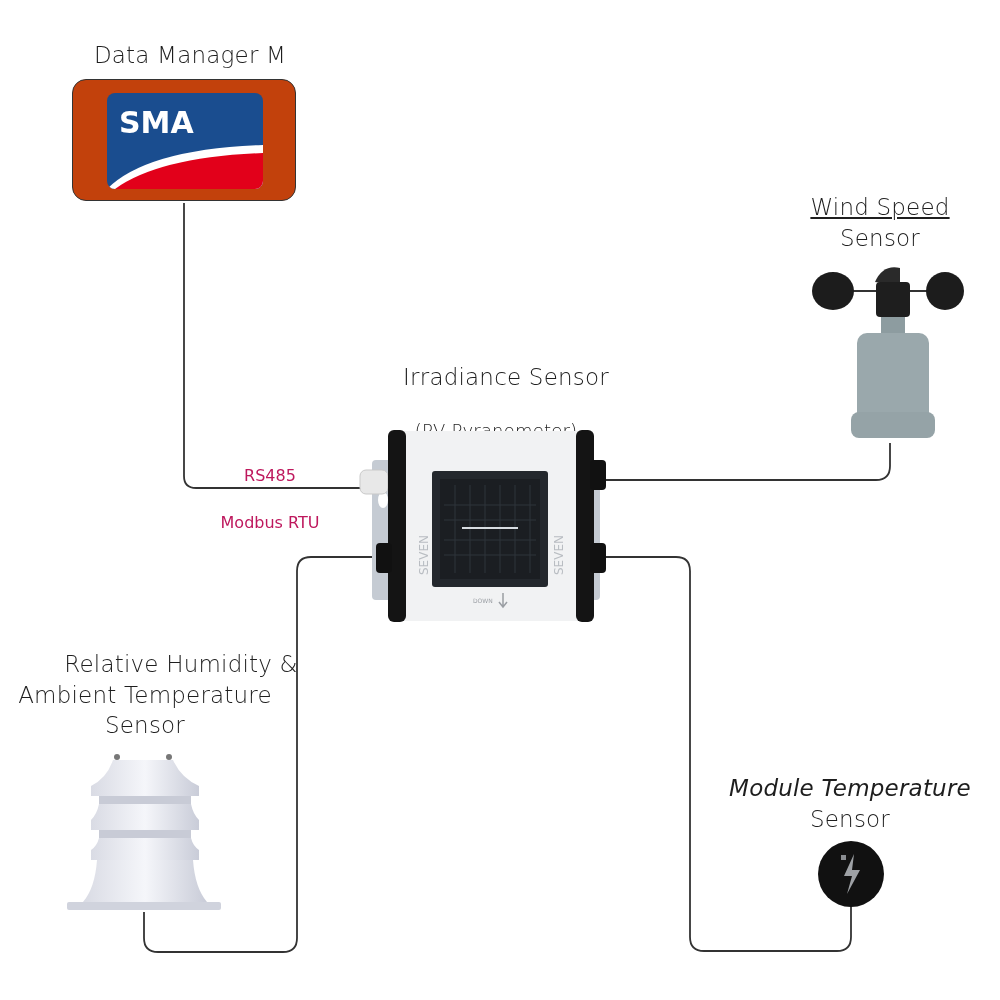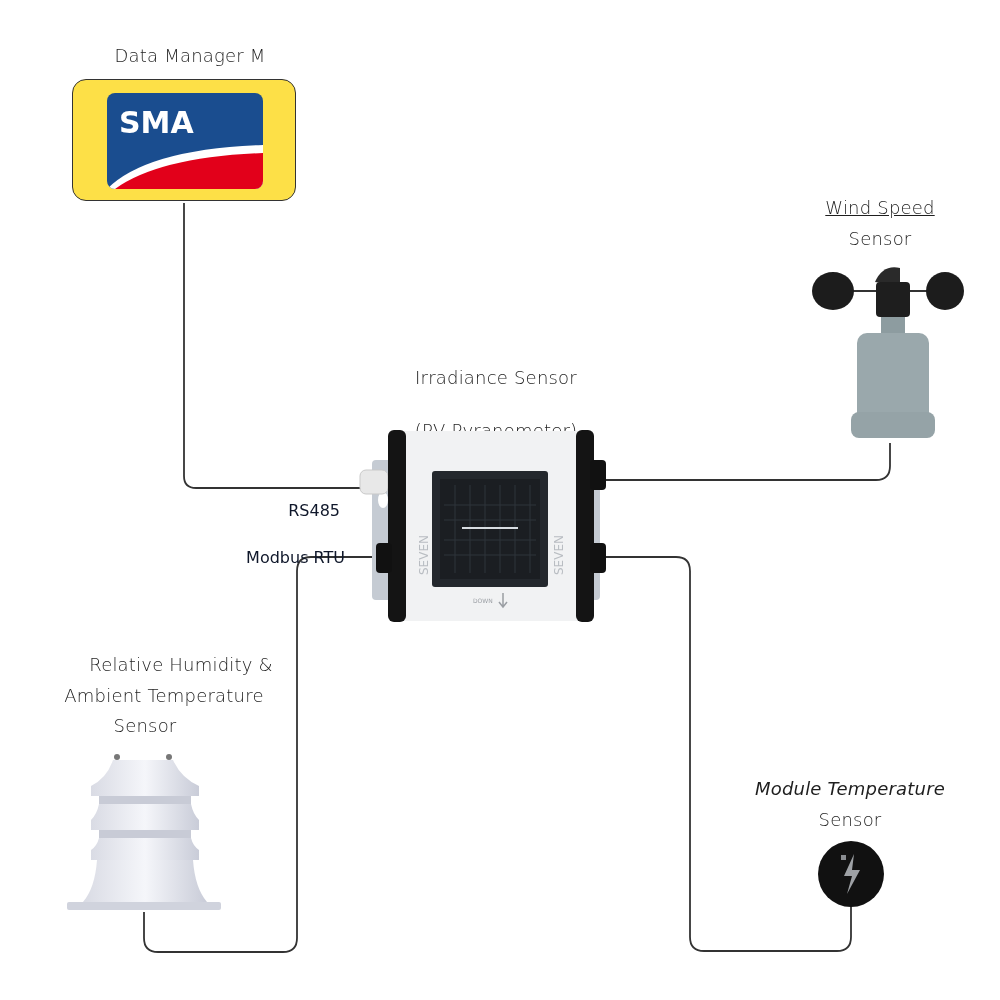--- a/index.html
+++ b/index.html
@@ -1,22 +1,22 @@
 <!DOCTYPE html>
 <html><head>
 <meta charset="utf-8">
 <style>
   html, body { margin: 0; padding: 0; background: #ffffff; }
   body { width: 1000px; height: 1000px; position: relative; overflow: hidden;
          font-family: "DejaVu Sans", sans-serif; color: #222; }
-  .label { position: absolute; text-align: center; font-size: 18px; line-height: 31px; color: #1e1e1e; font-weight: 300; letter-spacing: 0.2px; }
+  .label { position: absolute; text-align: center; font-size: 23px; line-height: 31px; color: #1e1e1e; font-weight: 300; letter-spacing: 0.2px; }
   .sublabel { font-size: 18px; line-height: 22px; margin-top: 25px; }
-  .small { position: absolute; text-align: right; font-size: 16px; line-height: 20px; color: #0f172a; margin-top: 35px; }
+  .small { position: absolute; text-align: center; font-size: 16px; line-height: 20px; color: #be185d; }
   svg.wires { position: absolute; left: 0; top: 0; }
-  .sma-box { position: absolute; left: 72px; top: 79px; width: 224px; height: 122px; border: 1.5px solid #333; border-radius: 14px; background: #fde047; box-sizing: border-box; }
+  .sma-box { position: absolute; left: 72px; top: 79px; width: 224px; height: 122px; border: 1.5px solid #333; border-radius: 14px; background: #c2410c; box-sizing: border-box; }
   .abs { position: absolute; }
 </style>
 </head>
 <body>
 
 <svg class="wires" width="1000" height="1000">
   <path d="M184 203 V476 Q184 488 196 488 H362" fill="none" stroke="#333" stroke-width="1.8"></path>
   <path d="M606 480 H876 Q890 480 890 466 V443" fill="none" stroke="#333" stroke-width="1.8"></path>
   <path d="M376 557 H311 Q297 557 297 571 V938 Q297 952 283 952 H158 Q144 952 144 938 V912" fill="none" stroke="#333" stroke-width="1.8"></path>
   <path d="M606 557 H676 Q690 557 690 571 V937 Q690 951 704 951 H837 Q851 951 851 937 V905" fill="none" stroke="#333" stroke-width="1.8"></path>
@@ -35,21 +35,21 @@
       <path d="M0 96 Q40 56 156 52 V96 Z" fill="#ffffff"></path>
       <path d="M8 96 Q52 64 156 60 V96 Z" fill="#e2001a"></path>
     </g>
     <text x="12" y="40" font-family="DejaVu Sans, sans-serif" font-weight="bold" font-size="30" fill="#ffffff">SMA</text>
   </svg>
 </div>
 
 <div class="small" style="left:200px; top:466px; width:140px;">RS485</div>
 <div class="small" style="left:195px; top:513px; width:150px;">Modbus RTU</div>
 
-<div class="label" style="left:346px; top:362px; width:300px;">Irradiance Sensor</div>
+<div class="label" style="left:356px; top:362px; width:300px;">Irradiance Sensor</div>
 <div class="label sublabel" style="left:346px; top:395px; width:300px;">(PV Pyranometer)</div>
 
 <svg class="abs" style="left:340px; top:425px;" width="280" height="200">
 
   <rect x="32" y="35" width="22" height="140" rx="4" fill="#c5cbd3"></rect>
   <ellipse cx="43" cy="75" rx="5" ry="8" fill="#fff"></ellipse>
   <ellipse cx="43" cy="140" rx="5" ry="8" fill="#fff"></ellipse>
   <rect x="238" y="35" width="22" height="140" rx="4" fill="#c5cbd3"></rect>
   <ellipse cx="249" cy="100" rx="5" ry="8" fill="#fff"></ellipse>
   <ellipse cx="249" cy="165" rx="5" ry="8" fill="#fff"></ellipse>
@@ -94,21 +94,21 @@
   <ellipse cx="28" cy="31" rx="21" ry="19" fill="#1c1c1c"></ellipse>
   <ellipse cx="140" cy="31" rx="19" ry="19" fill="#1c1c1c"></ellipse>
   <path d="M70 22 Q78 4 95 8 L95 26 Z" fill="#2a2a2a"></path>
   <rect x="71" y="22" width="34" height="35" rx="4" fill="#1e1e1e"></rect>
   <rect x="76" y="57" width="24" height="18" fill="#8d9ca0"></rect>
   <rect x="52" y="73" width="72" height="90" rx="10" fill="#9aa8ac"></rect>
   <rect x="46" y="152" width="84" height="26" rx="8" fill="#95a3a7"></rect>
 </svg>
 
 <div class="label" style="left:0px; top:649px; width:290px;padding-left:36px;">Relative Humidity &amp;</div>
-<div class="label" style="left:0px; top:680px; width:290px;margin-left:19px;">Ambient Temperature</div>
+<div class="label" style="left:0px; top:680px; width:290px;">Ambient Temperature</div>
 <div class="label" style="left:0px; top:710px; width:290px;">Sensor</div>
 <svg class="abs" style="left:65px; top:748px;" width="160" height="170">
   <defs>
     <linearGradient id="shieldg" x1="0" x2="1" y1="0" y2="0">
       <stop offset="0" stop-color="#d9dbe4"></stop>
         <stop offset="0.5" stop-color="#f5f6fa"></stop>
         <stop offset="1" stop-color="#c9ccd8"></stop>
     </linearGradient>
   </defs>
   <circle cx="52" cy="9" r="3" fill="#777"></circle>

